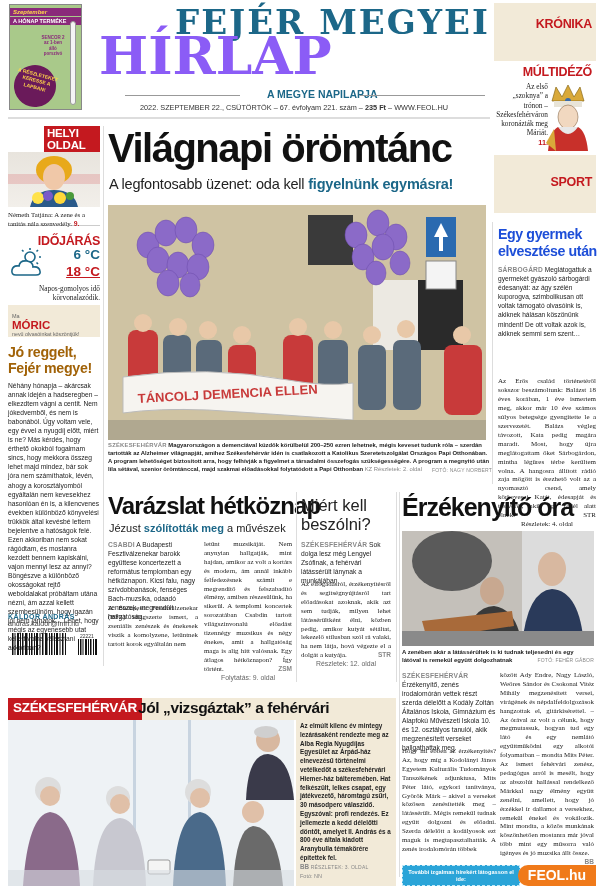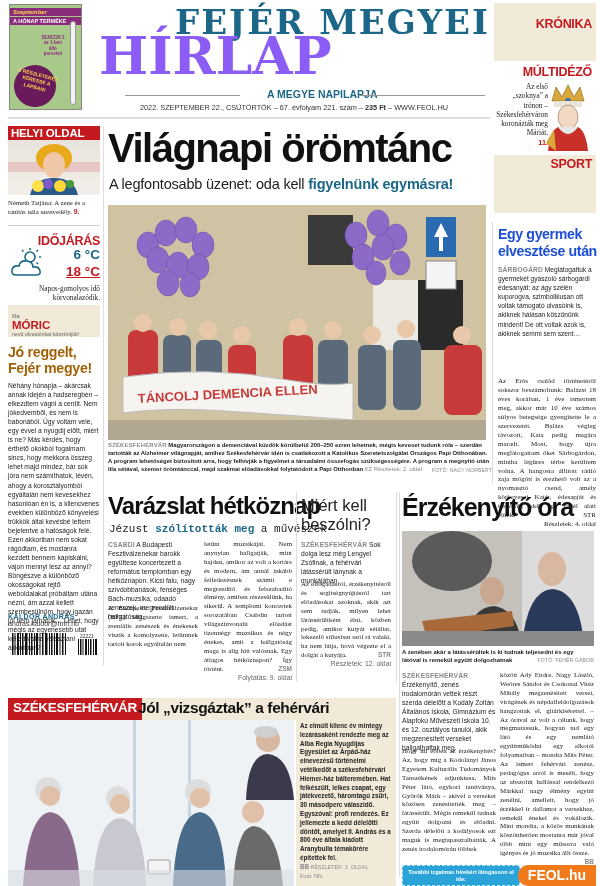--- a/index.html
+++ b/index.html
@@ -26,25 +26,25 @@
 
   
   #kronika { left: 494px; top: 3px; width: 102px; height: 58px; background: #f2ead8; padding: 14px 4px; text-align: right; }
   .teaser-title { font-weight: bold; color: #c4191f; font-size: 12.5px; letter-spacing: -0.3px; }
   .teaser-text { font-family: "Liberation Serif", serif; font-size: 7.3px; line-height: 9.3px; color: #222; }
   .pg { color: #c4191f; font-weight: bold; font-family: "Liberation Sans", sans-serif; }
   #multidezo { left: 494px; top: 65px; width: 102px; height: 88px; }
   #multi-title { position:absolute; right: 4px; top: 0; }
   #multi-text { position:absolute; left: 2px; top: 17px; width: 52px; text-align: right; }
   #queen { position:absolute; left: 50px; top: 18px; width: 48px; height: 68px; }
-  #sport { left: 494px; top: 155px; width: 102px; height: 58px; background: #f2ead8; padding: 2px 4px; text-align: right; }
+  #sport { left: 494px; top: 155px; width: 102px; height: 58px; background: #f2ead8; padding: 20px 4px; text-align: right; }
 
   
   #helyi { left: 8px; top: 126px; width: 92px; height: 100px; border-bottom: 1px solid #ccc; }
-  #helyi-tag { background: #c4191f; color: #fff; font-weight: bold; font-size: 11.5px; padding: 1px 3px; letter-spacing: -0.2px; }
+  #helyi-tag { background: #c4191f; color: #fff; font-weight: bold; font-size: 11.5px; padding: 1px 3px; letter-spacing: -0.2px; margin-left: 36px; }
   #helyi-photo { height: 55px; background: linear-gradient(180deg,#e8e4dd 0%,#f2efea 100%); position: relative; overflow: hidden; }
   #helyi-caption { font-family:"Liberation Serif", serif; font-size: 6.8px; line-height: 8.6px; margin-top: 4px; color:#222; }
 
   #idojaras { left: 8px; top: 233px; width: 92px; height: 70px; }
   #weather-icon { position:absolute; left: 2px; top: 14px; width: 36px; height: 32px; }
   #ido-title { position:absolute; right: 0; top: 1px; }
   #t1 { position:absolute; right: 0; top: 14px; font-size: 13.5px; font-weight: bold; color: #1c6788; }
   #t2 { position:absolute; right: 0; top: 31px; font-size: 13.5px; font-weight: bold; color: #c4191f; text-decoration: underline; }
   #ido-text { position:absolute; right: 0; top: 51px; width: 92px; text-align: right; font-family:"Liberation Serif", serif; font-size: 7.3px; line-height: 9.3px; }
 
@@ -71,27 +71,27 @@
   #lead-caption { left: 108px; top: 441px; width: 384px; font-size: 5.9px; line-height: 8px; font-weight: bold; color: #222; }
   #lead-caption .place { color: #888; font-weight: bold; letter-spacing: 0.2px; }
   #lead-caption .sig { color: #888; font-weight: normal; }
   #lead-caption .foto { color:#888; font-weight: normal; font-size: 5px; float: right; margin-top: 1px; letter-spacing: 0.2px; }
 
   
   #gyermek-title { left: 498px; top: 226px; width: 100px; font-size: 14.2px; line-height: 17px; font-weight: bold; color: #1d4ed8; letter-spacing: -0.4px; }
   #gyermek-lead { left: 498px; top: 265px; width: 98px; font-size: 6.6px; line-height: 9.1px; color: #222; }
   .place-tag { color: #888; font-weight: bold; letter-spacing: 0.2px; }
   #gyermek-body { left: 498px; top: 377px; width: 98px; font-family:"Liberation Serif", serif; font-size: 7px; line-height: 8.95px; text-align: justify; color:#222; }
-  .sig-r { text-align: right; }
+  .sig-r { text-align: center; }
   #right-rule { left: 492px; top: 222px; width: 1px; height: 262px; background: #ddd; }
 
   
   #var-title { left: 108px; top: 492px; font-size: 24px; font-weight: bold; color: #111; letter-spacing: -0.9px; }
   #var-sub { left: 109px; top: 522px; font-size: 11px; color: #222; }
-  #var-sub span { color: #1c6788; font-weight: bold; font-family: Liberation Mono, monospace; }
+  #var-sub span { color: #1c6788; font-weight: bold; }
   #var-col1 { left: 108px; top: 540px; width: 90px; font-size: 6.7px; line-height: 9px; color:#222; }
   #var-col1b { left: 108px; top: 604px; width: 90px; font-family:"Liberation Serif", serif; font-size: 6.9px; line-height: 8.9px; text-align: justify; color:#222; }
   #var-col2 { left: 204px; top: 540px; width: 88px; font-family:"Liberation Serif", serif; font-size: 6.9px; line-height: 8.9px; text-align: justify; color:#222; }
 
   #var-rule { left: 296px; top: 492px; width: 1px; height: 190px; background: #ddd; }
   #miert-title { left: 301px; top: 496px; width: 90px; font-size: 16.5px; line-height: 19px; color: #222; }
   #miert-lead { left: 301px; top: 540px; width: 90px; font-size: 6.7px; line-height: 9px; color:#222; }
   #miert-body { left: 301px; top: 580px; width: 90px; font-family:"Liberation Serif", serif; font-size: 6.9px; line-height: 8.9px; text-align: justify; color:#222; }
   #miert-rule { left: 396px; top: 492px; width: 1px; height: 190px; background: #ddd; }
 

